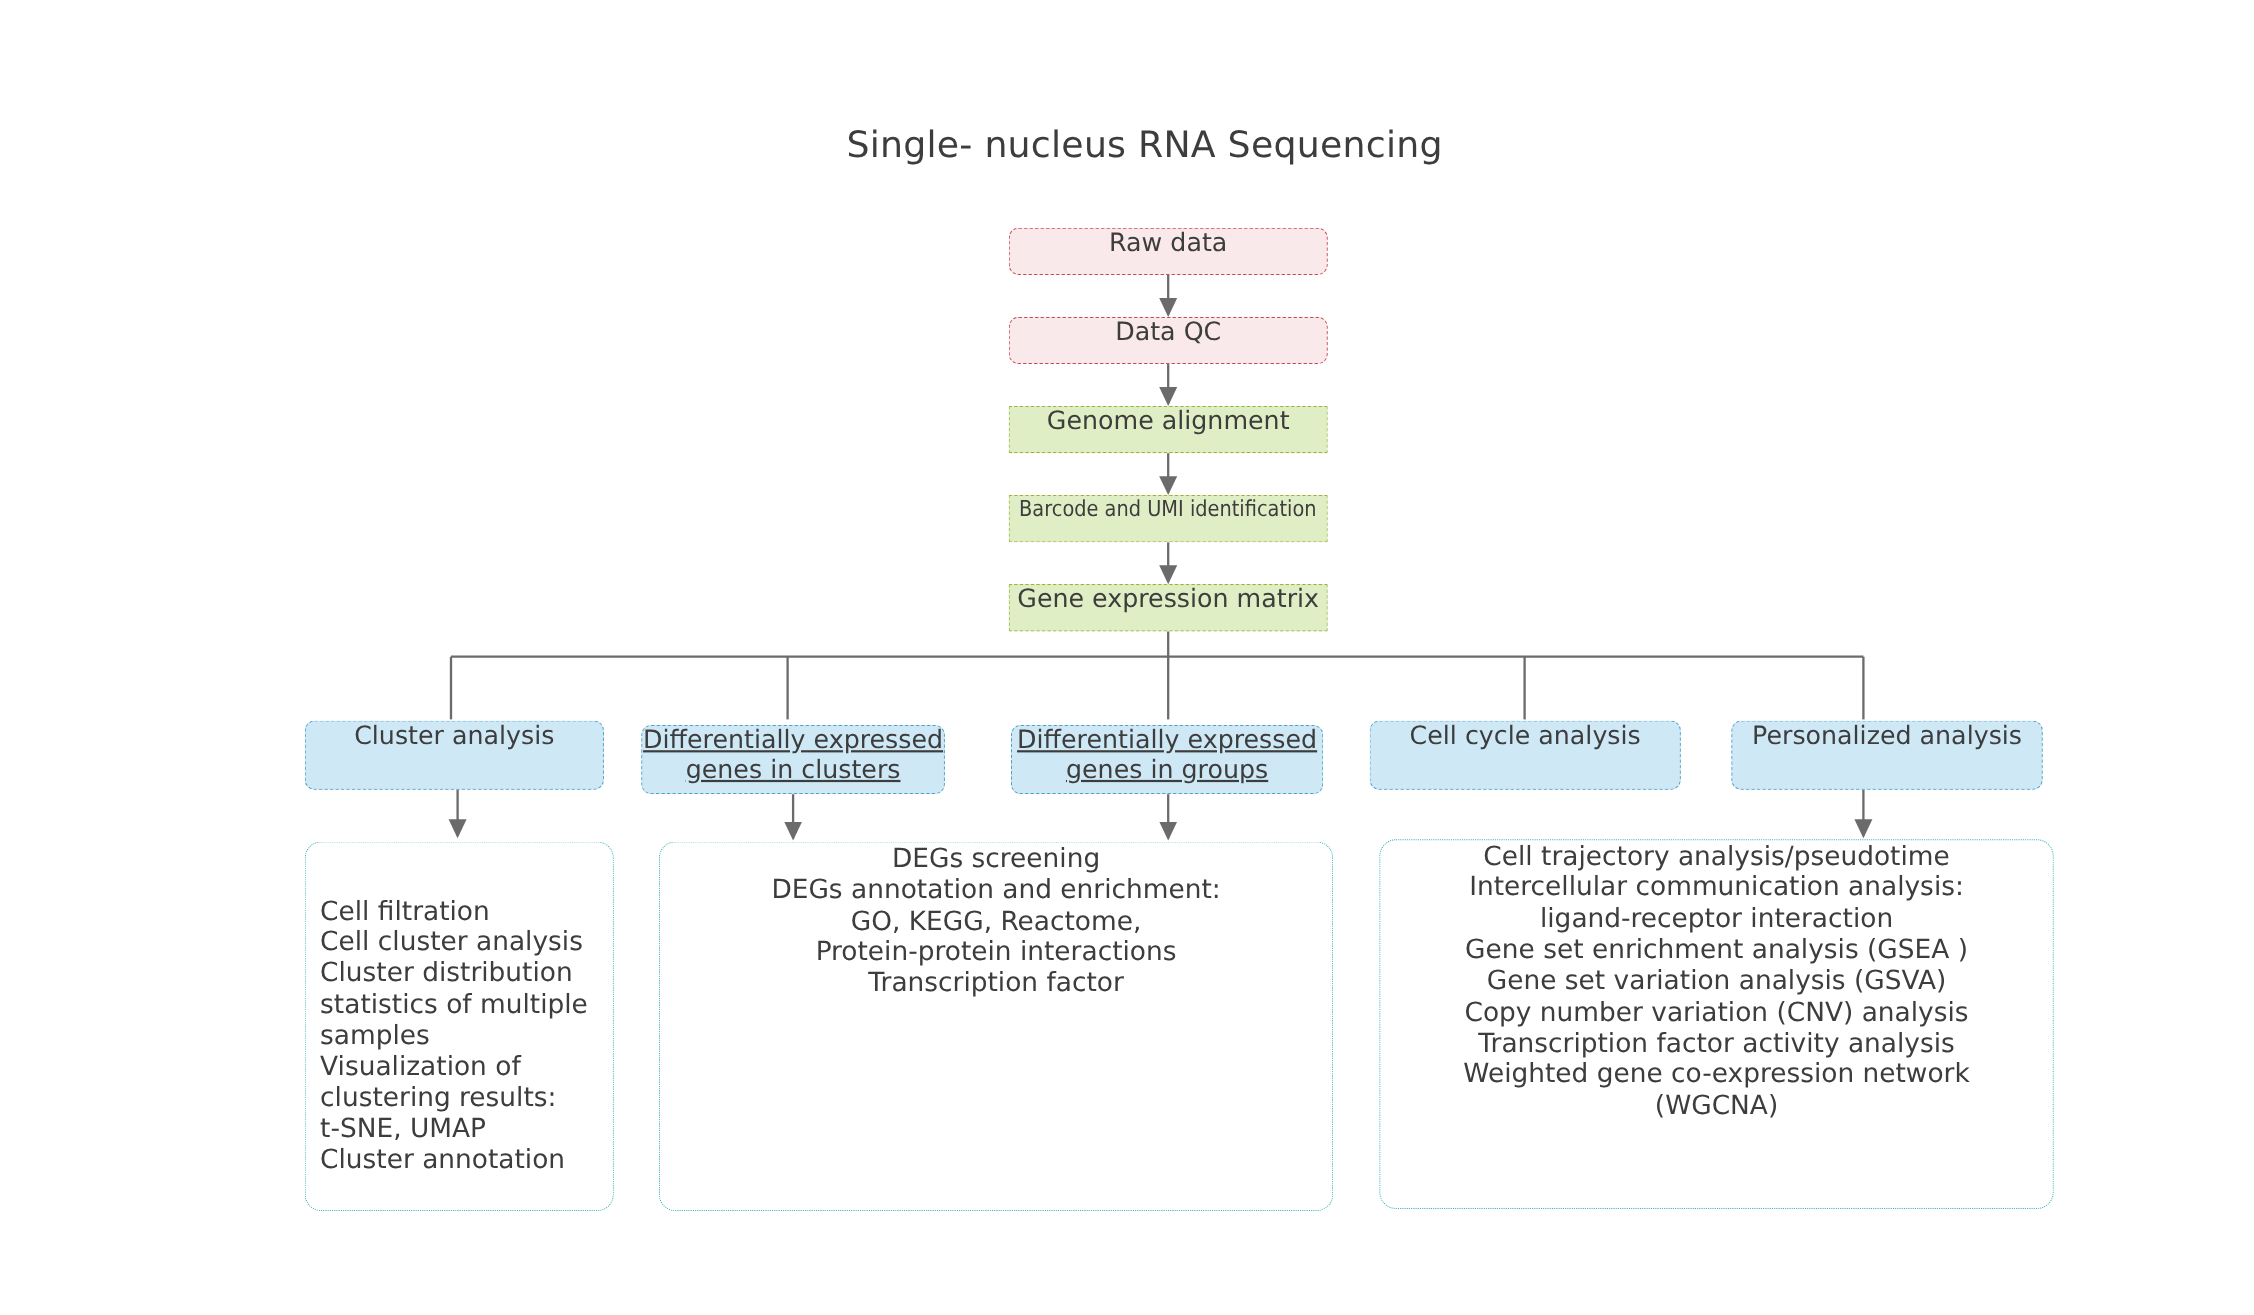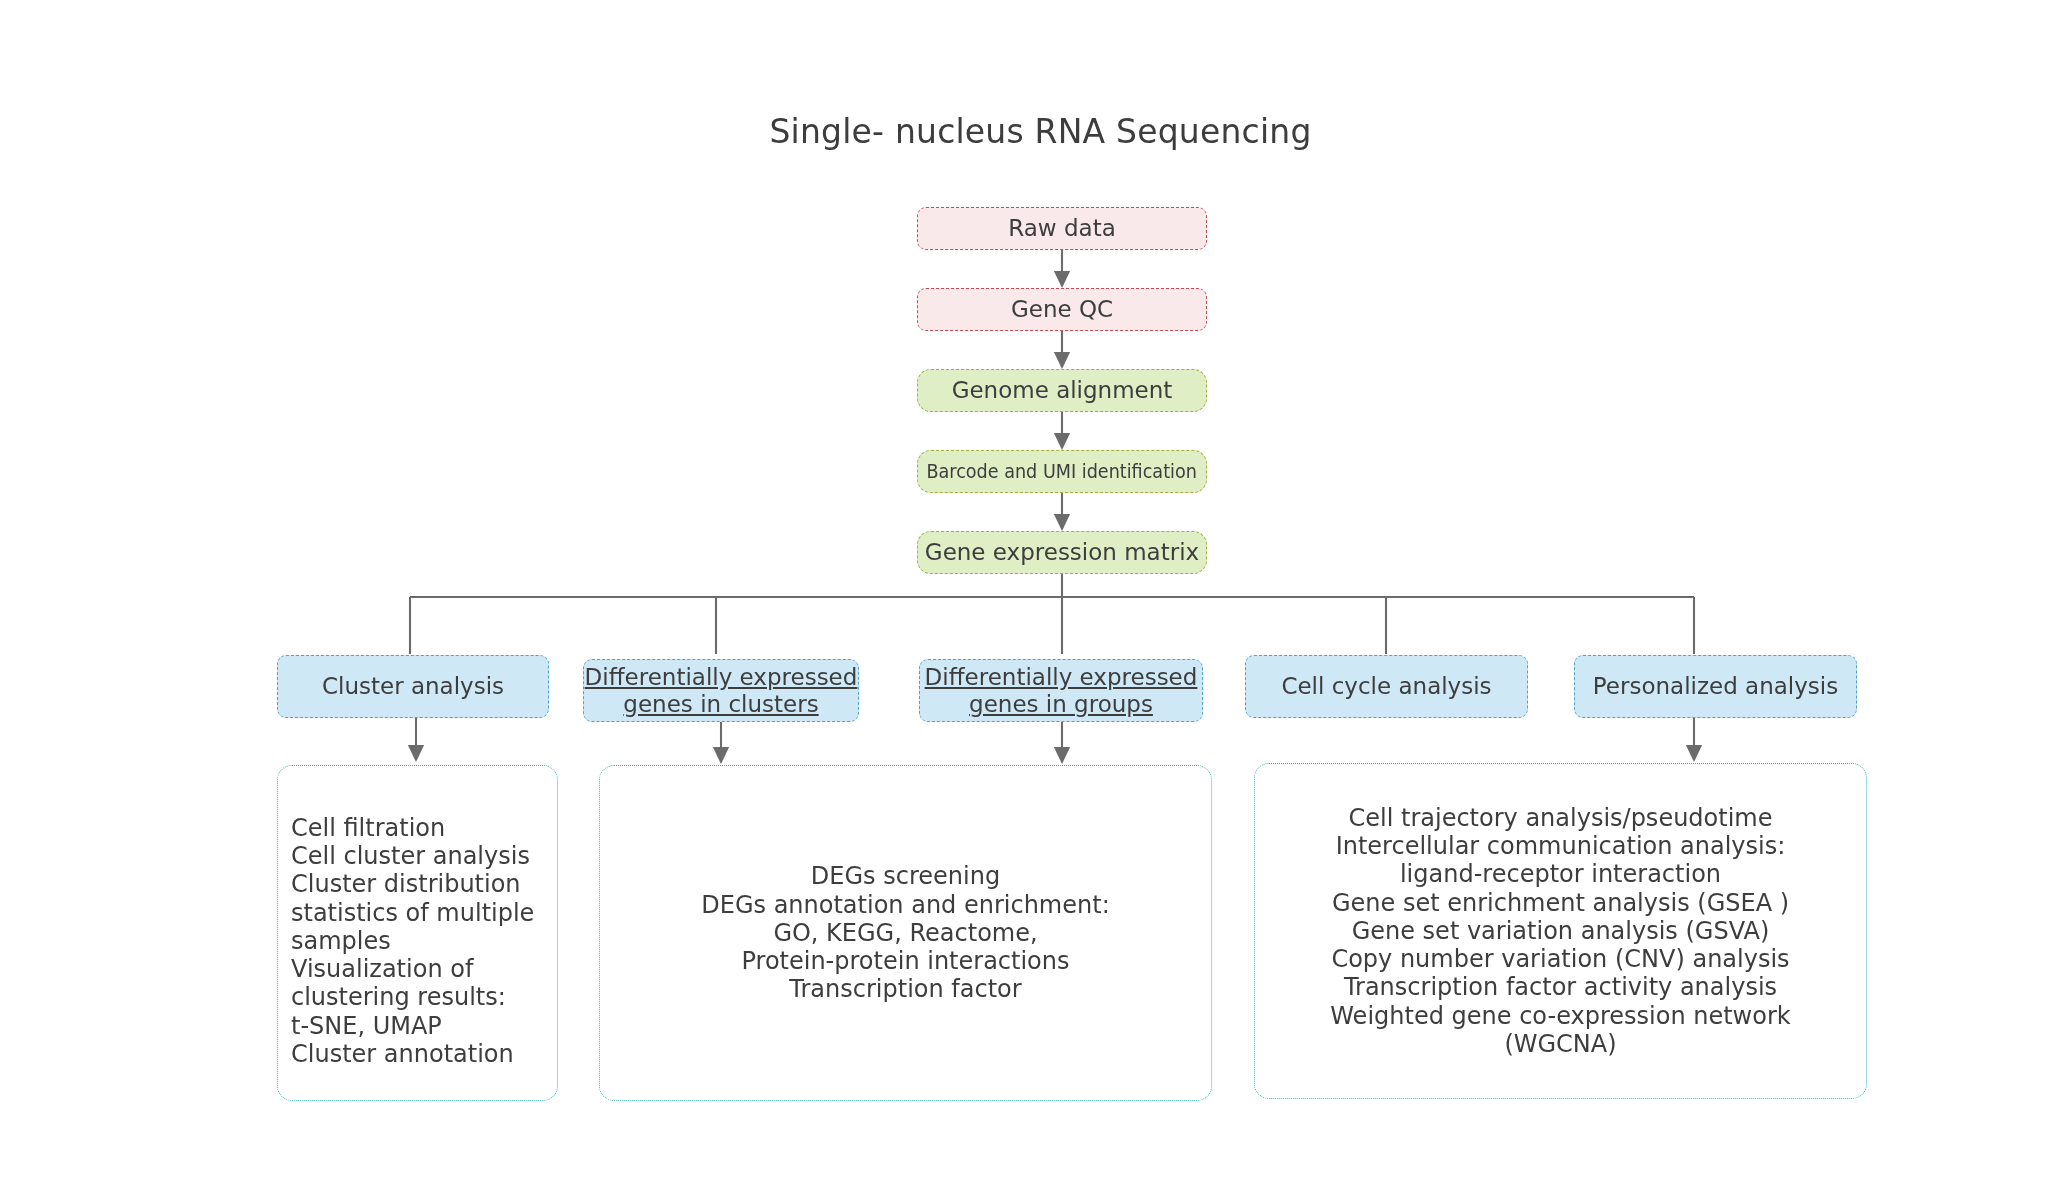--- a/index.html
+++ b/index.html
@@ -38,39 +38,38 @@
     color: #3d3d3d;
     letter-spacing: 0.2px;
     white-space: pre;
   }
 
   
   .node {
     position: absolute;
     box-sizing: border-box;
     display: flex;
-    align-items: center;
     justify-content: center;
     text-align: center;
     line-height: 1.16;
   }
 
   
   .node.pink {
     background: #fae9ea;
     border: 1.6px dashed #c94b52;
     border-radius: 9px;
     color: #3d3d3d;
     font-size: 23px;
   }
   
   .node.green {
     background: #e0eec6;
     border: 1.6px dashed #9bb23c;
-    border-radius: 14px;
+    border-radius: 1px;
     color: #3d3d3d;
     font-size: 23px;
   }
   
   .node.blue {
     background: #cee8f6;
     border: 1.6px dashed #4fa3c9;
     border-radius: 9px;
     color: #3d3d3d;
     font-size: 23px;
@@ -147,21 +146,21 @@
     </g>
   </svg>
 
   <div class="title">Single- nucleus RNA Sequencing</div>
 
   <div class="node pink" style="left:917px; top:207px; width:290px; height:43px;">
     <span class="label">Raw data</span>
   </div>
 
   <div class="node pink" style="left:917px; top:288px; width:290px; height:43px;">
-    <span class="label">Gene QC</span>
+    <span class="label">Data QC</span>
   </div>
 
   <div class="node green" style="left:917px; top:369px; width:290px; height:43px;">
     <span class="label">Genome alignment</span>
   </div>
 
   <div class="node green condensed" style="left:917px; top:450px; width:290px; height:43px;">
     <span class="label">Barcode and UMI identification</span>
   </div>
 

